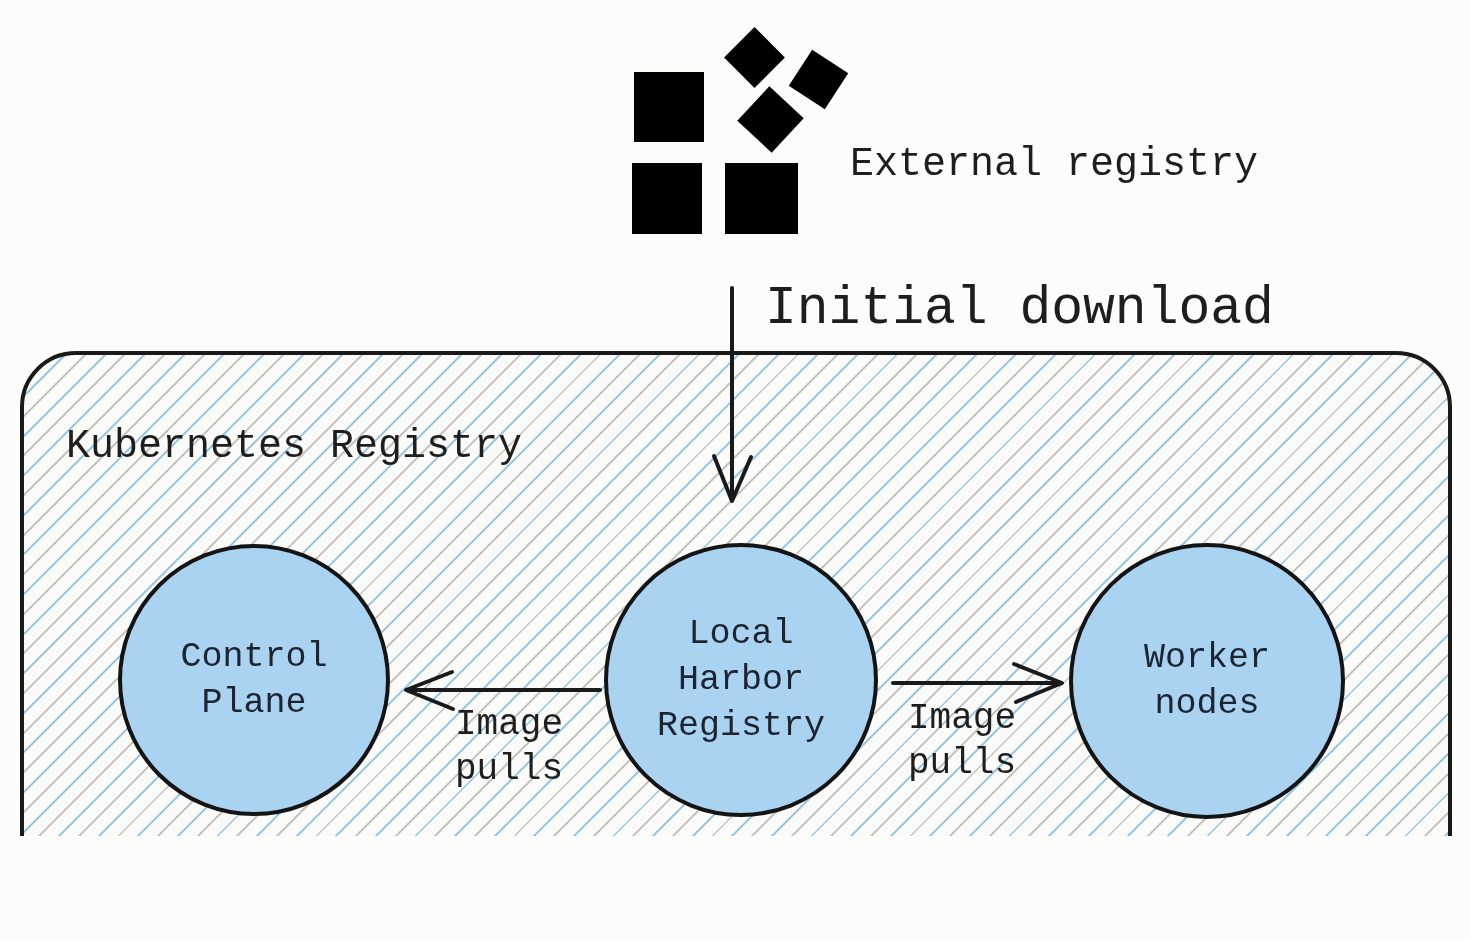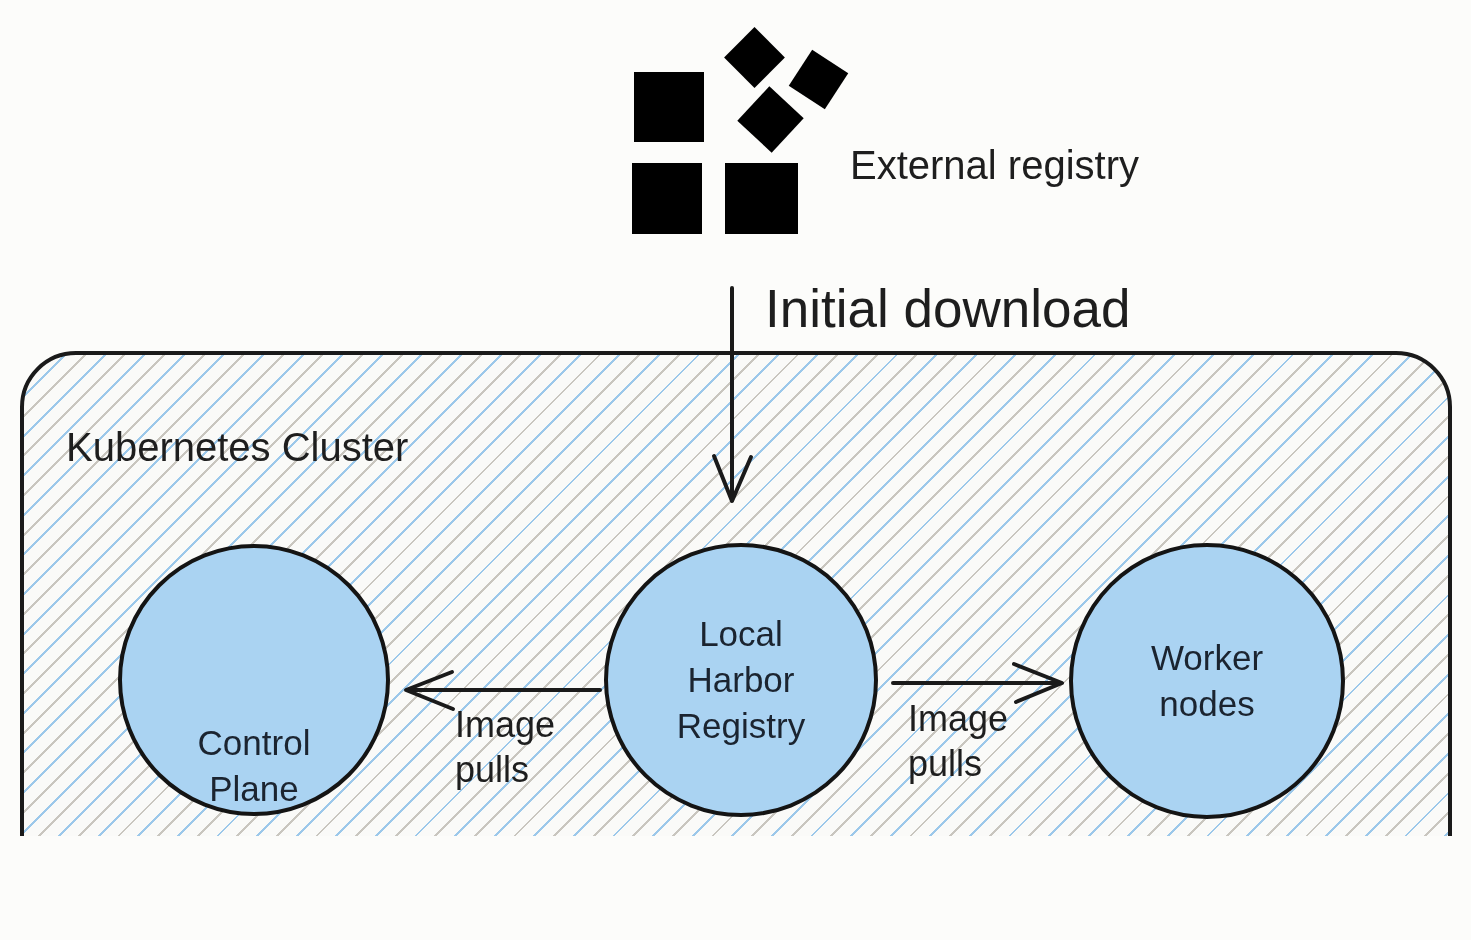--- a/index.html
+++ b/index.html
@@ -5,21 +5,21 @@
   html, body {
     margin: 0;
     padding: 0;
     background: #fcfcfa;
   }
   .canvas {
     position: relative;
     width: 1471px;
     height: 836px;
     background: #fcfcfa;
-    font-family: Liberation Sans, sans-serif;
+    font-family: Liberation Mono, monospace;
     color: #1e1e1e;
     overflow: hidden;
   }
 
   
   .icon-square {
     position: absolute;
     background: #000;
   }
   .sq1 { left: 634px; top: 72px;  width: 70px; height: 70px; }
@@ -87,21 +87,21 @@
     background: #aad3f2;
     display: flex;
     align-items: center;
     justify-content: center;
     text-align: center;
     font-size: 35px;
     line-height: 46px;
     white-space: pre-line;
     color: #1b2430;
   }
-  .node-control { left: 118px;  top: 544px; width: 272px; height: 272px; align-items: flex-end; }
+  .node-control { left: 118px;  top: 544px; width: 272px; height: 272px; }
   .node-harbor  { left: 604px;  top: 543px; width: 274px; height: 274px; }
   .node-worker  { left: 1069px; top: 543px; width: 276px; height: 276px; }
 
   
   .arrow-layer {
     position: absolute;
     left: 0; top: 0;
     width: 1471px; height: 940px;
     pointer-events: none;
   }
@@ -117,21 +117,21 @@
     <div class="icon-square sq3"></div>
     <div class="icon-square d1"></div>
     <div class="icon-square d2"></div>
     <div class="icon-square d3"></div>
   </div>
 
   <div class="label external-registry-label">External registry</div>
 
   <div class="cluster-box"></div>
 
-  <div class="label cluster-title">Kubernetes Cluster</div>
+  <div class="label cluster-title">Kubernetes Registry</div>
 
   <div class="node-circle node-control">
     <span>Control
 Plane</span>
   </div>
 
   <div class="node-circle node-worker">
     <span>Worker
 nodes</span>
   </div>

